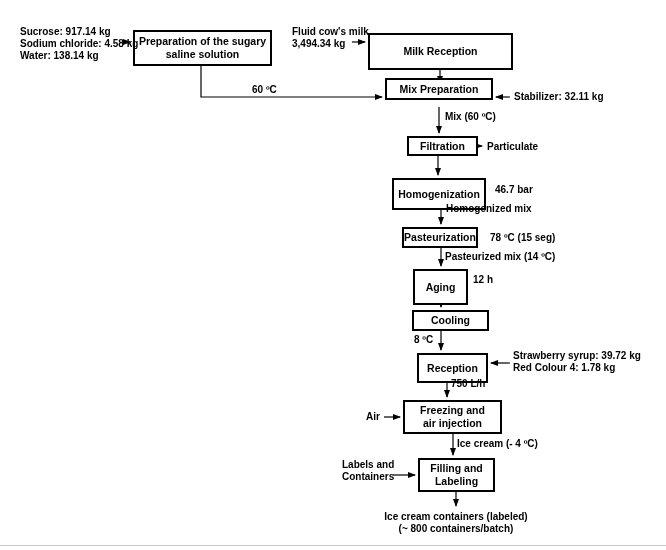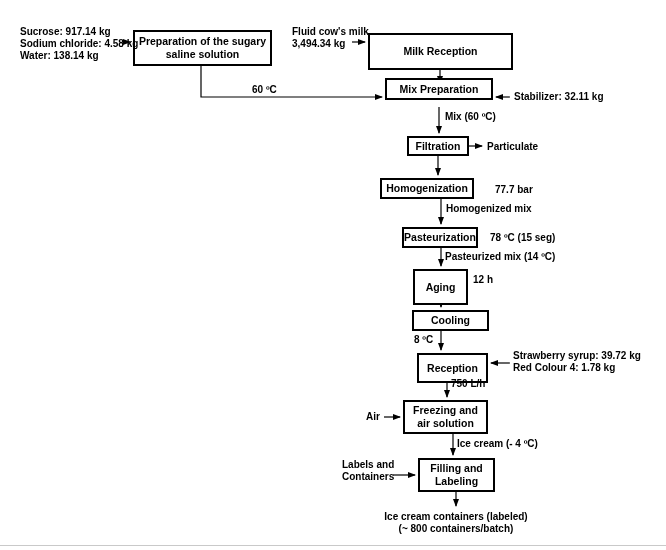--- a/index.html
+++ b/index.html
@@ -51,61 +51,61 @@
   <div class="box" style="left:133px;top:30px;width:139px;height:36px">
     <span>Preparation of the sugary</span>
     <span>saline solution</span>
   </div>
   <div class="box" style="left:368px;top:33px;width:145px;height:37px">
     <span>Milk Reception</span>
   </div>
   <div class="box" style="left:385px;top:78px;width:108px;height:22px">
     <span>Mix Preparation</span>
   </div>
-  <div class="box" style="left:407px;top:136px;width:62px;height:20px">
+  <div class="box" style="left:407px;top:136px;width:71px;height:20px">
     <span>Filtration</span>
   </div>
-  <div class="box" style="left:380px;top:178px;width:94px;height:21px">
+  <div class="box" style="left:392px;top:178px;width:94px;height:32px">
     <span>Homogenization</span>
   </div>
   <div class="box" style="left:402px;top:227px;width:76px;height:21px">
     <span>Pasteurization</span>
   </div>
   <div class="box" style="left:413px;top:269px;width:55px;height:36px">
     <span>Aging</span>
   </div>
   <div class="box" style="left:412px;top:310px;width:77px;height:21px">
     <span>Cooling</span>
   </div>
   <div class="box" style="left:417px;top:353px;width:71px;height:30px">
     <span>Reception</span>
   </div>
-  <div class="box" style="left:403px;top:400px;width:85px;height:34px">
+  <div class="box" style="left:403px;top:400px;width:99px;height:34px">
     <span>Freezing and</span>
-    <span>air solution</span>
+    <span>air injection</span>
   </div>
   <div class="box" style="left:418px;top:458px;width:77px;height:34px">
     <span>Filling and</span>
     <span>Labeling</span>
   </div>
 
   <div class="ann" style="left:20px;top:26px">
     <div>Sucrose: 917.14 kg</div>
     <div>Sodium chloride: 4.58 kg</div>
     <div>Water: 138.14 kg</div>
   </div>
   <div class="ann" style="left:292px;top:26px">
     <div>Fluid cow's milk</div>
     <div>3,494.34 kg</div>
   </div>
   <div class="ann" style="left:252px;top:84px">60 ºC</div>
   <div class="ann" style="left:514px;top:91px">Stabilizer: 32.11 kg</div>
   <div class="ann" style="left:445px;top:111px">Mix (60 ºC)</div>
   <div class="ann" style="left:487px;top:141px">Particulate</div>
-  <div class="ann" style="left:495px;top:184px">77.7 bar</div>
+  <div class="ann" style="left:495px;top:184px">46.7 bar</div>
   <div class="ann" style="left:446px;top:203px">Homogenized mix</div>
   <div class="ann" style="left:490px;top:232px">78 ºC (15 seg)</div>
   <div class="ann" style="left:445px;top:251px">Pasteurized mix (14 ºC)</div>
   <div class="ann" style="left:473px;top:274px">12 h</div>
   <div class="ann" style="left:414px;top:334px">8 ºC</div>
   <div class="ann" style="left:513px;top:350px">
     <div>Strawberry syrup: 39.72 kg</div>
     <div>Red Colour 4: 1.78 kg</div>
   </div>
   <div class="ann" style="left:451px;top:378px">750 L/h</div>

